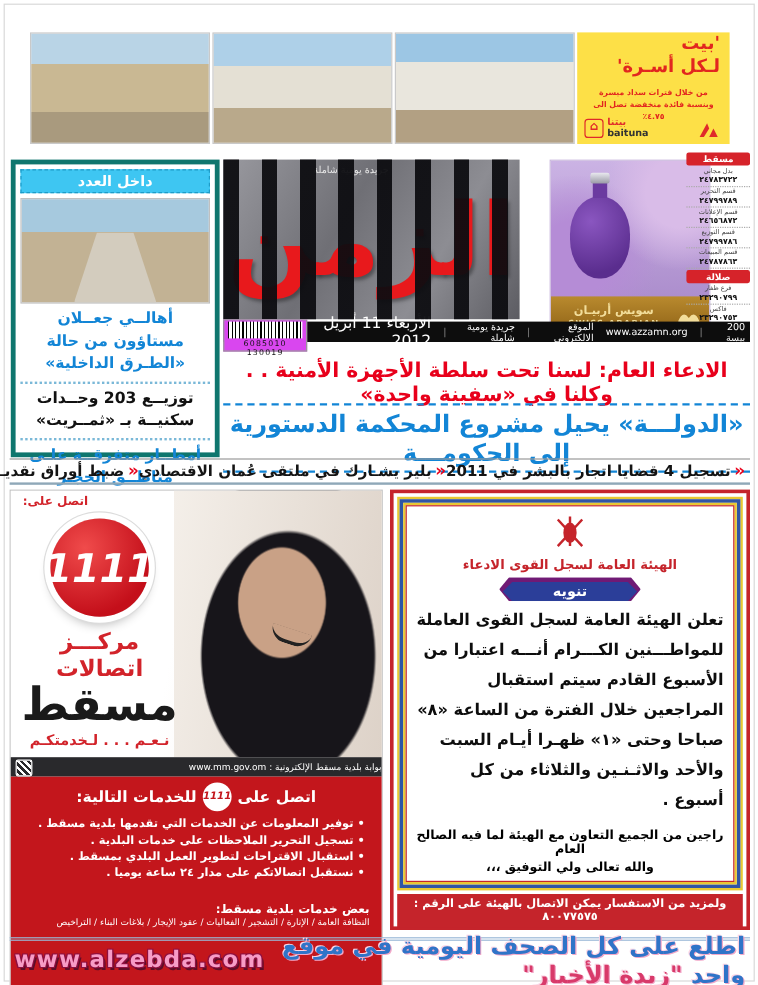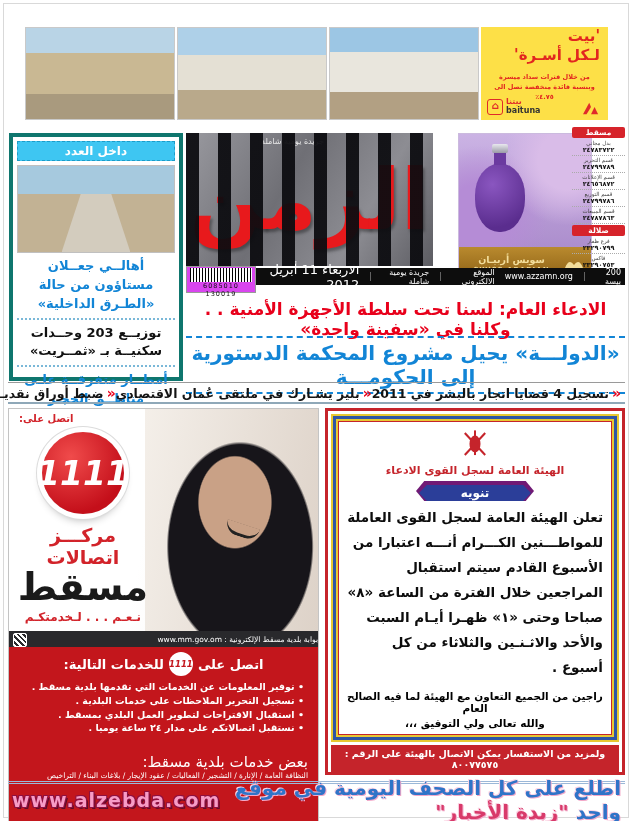--- a/index.html
+++ b/index.html
@@ -118,21 +118,21 @@
              justify-content:flex-start;gap:6px;direction:rtl;position:relative;}
   .mm-crest{position:absolute;left:4px;top:2px;width:12px;height:12px;border:1px solid #fff;border-radius:2px;
             background:repeating-linear-gradient(45deg,#fff 0 2px,#29292c 2px 4px);}
   .ma-red{flex:1;background:#c3161c;color:#fff;direction:rtl;padding:5px 10px 2px;box-sizing:border-box;}
   .ma-svc-title{display:flex;align-items:center;justify-content:center;gap:5px;font-weight:bold;font-size:13px;}
   .circle-1111{width:24px;height:24px;border-radius:50%;background:#fff;color:#c3161c;font-size:8.5px;
                font-weight:900;font-style:italic;display:flex;align-items:center;justify-content:center;}
   .ma-red ul{margin:4px 4px 4px;padding:0;list-style:none;}
   .ma-red li{font-size:9.5px;font-weight:bold;line-height:1.45;}
   .ma-red li:before{content:"• ";}
-  .ma-some{font-size:15px;font-weight:400;margin-top:18px;}
+  .ma-some{font-size:10px;font-weight:700;margin-top:18px;}
   .ma-some-list{font-size:7.5px;line-height:1.3;}
   .ma-contact{height:30px;background:#1d1d1f;color:#fff;direction:rtl;display:flex;align-items:center;
               gap:4px;padding:0 5px;box-sizing:border-box;}
   .ma-ct-title{position:absolute;font-size:6px;color:#e0554f;transform:translateY(-12px);}
   .ict{width:17px;height:17px;border-radius:3px;display:flex;align-items:center;justify-content:center;
        font-size:8px;font-weight:bold;color:#fff;flex:0 0 auto;}
   .i-qr{background:#fff;border:1px solid #999;
         background-image:repeating-linear-gradient(0deg,#000 0 2px,#fff 2px 4px),repeating-linear-gradient(90deg,#000 0 2px,#fff 2px 4px);
         background-blend-mode:screen;}
   .i-fb{background:#3b5998;} .i-tw{background:#2aa3ef;} .i-yt{background:#8d1414;font-size:5.5px;}

